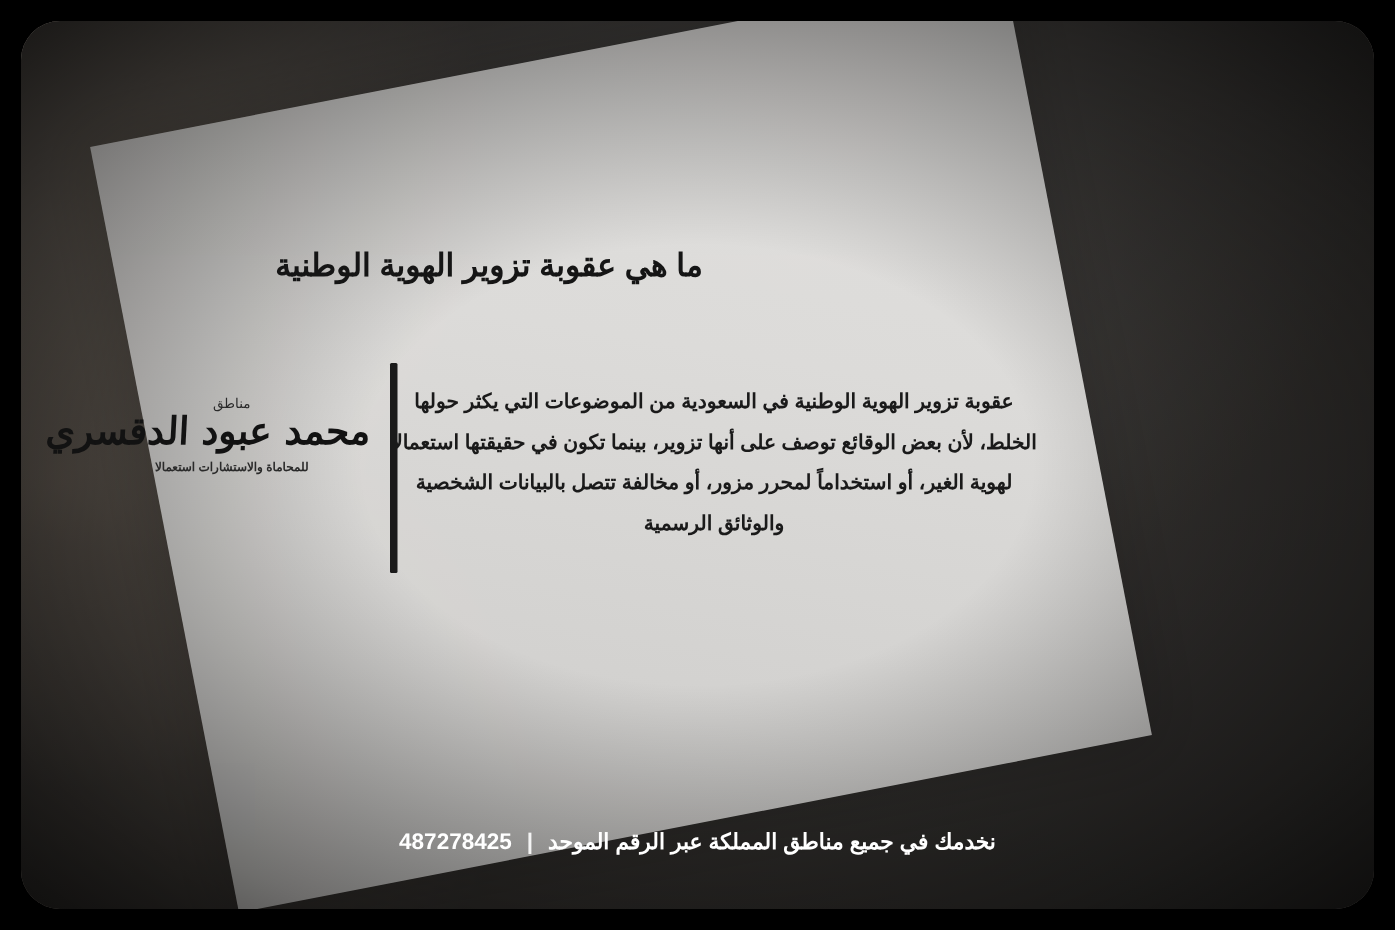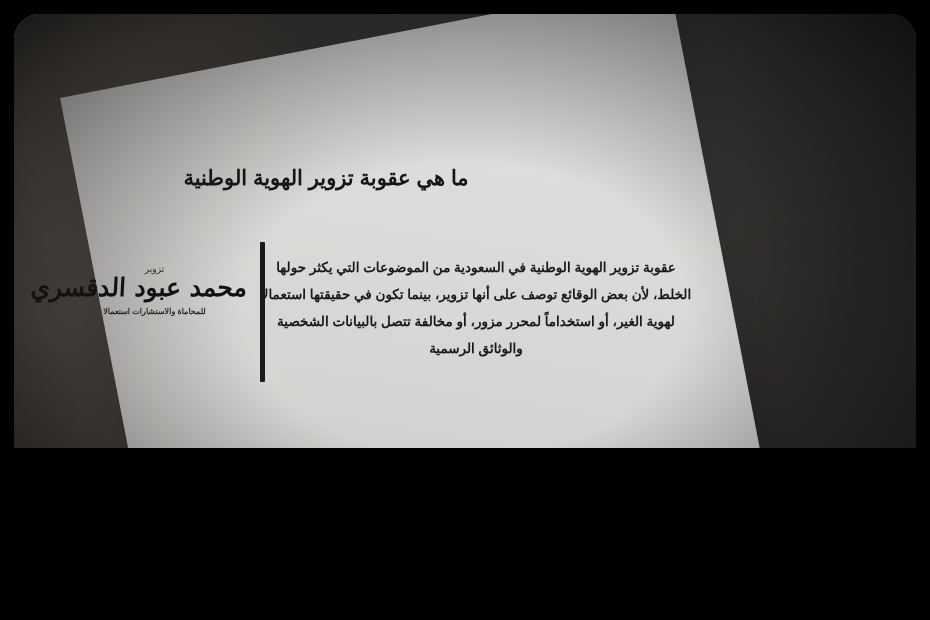--- a/index.html
+++ b/index.html
@@ -10,21 +10,21 @@
   body {
     width: 930px;
     height: 620px;
     overflow: hidden;
     font-family: "Liberation Sans", sans-serif;
   }
 
   .poster {
     position: relative;
     width: 930px;
-    height: 448px;
+    height: 620px;
     background: #000000;
     overflow: hidden;
   }
 
   
   .frame {
     position: absolute;
     left: 14px;
     top: 14px;
     width: 902px;
@@ -197,25 +197,26 @@
 
     <div class="content">
 
       <div class="title">ما هي عقوبة تزوير الهوية الوطنية</div>
 
       <div class="body-text">عقوبة تزوير الهوية الوطنية في السعودية من الموضوعات التي يكثر حولها الخلط، لأن بعض الوقائع توصف على أنها تزوير، بينما تكون في حقيقتها استعمالا لهوية الغير، أو استخداماً لمحرر مزور، أو مخالفة تتصل بالبيانات الشخصية والوثائق الرسمية</div>
 
       <div class="divider"></div>
 
       <div class="logo">
-        <div class="logo-sub-top">تزوير</div>
+        <div class="logo-sub-top">مناطق</div>
         <div class="logo-name">محمد عبود الدقسري</div>
         <div class="logo-sub-bottom">للمحاماة والاستشارات استعمالا</div>
       </div>
 
       <div class="footer">
+        <span class="footer-text">نخدمك في جميع مناطق المملكة عبر الرقم الموحد</span>
         <span class="footer-sep">|</span>
         <span class="footer-phone">487278425</span>
       </div>
 
     </div>
   </div>
 </div>
 
 </body></html>

